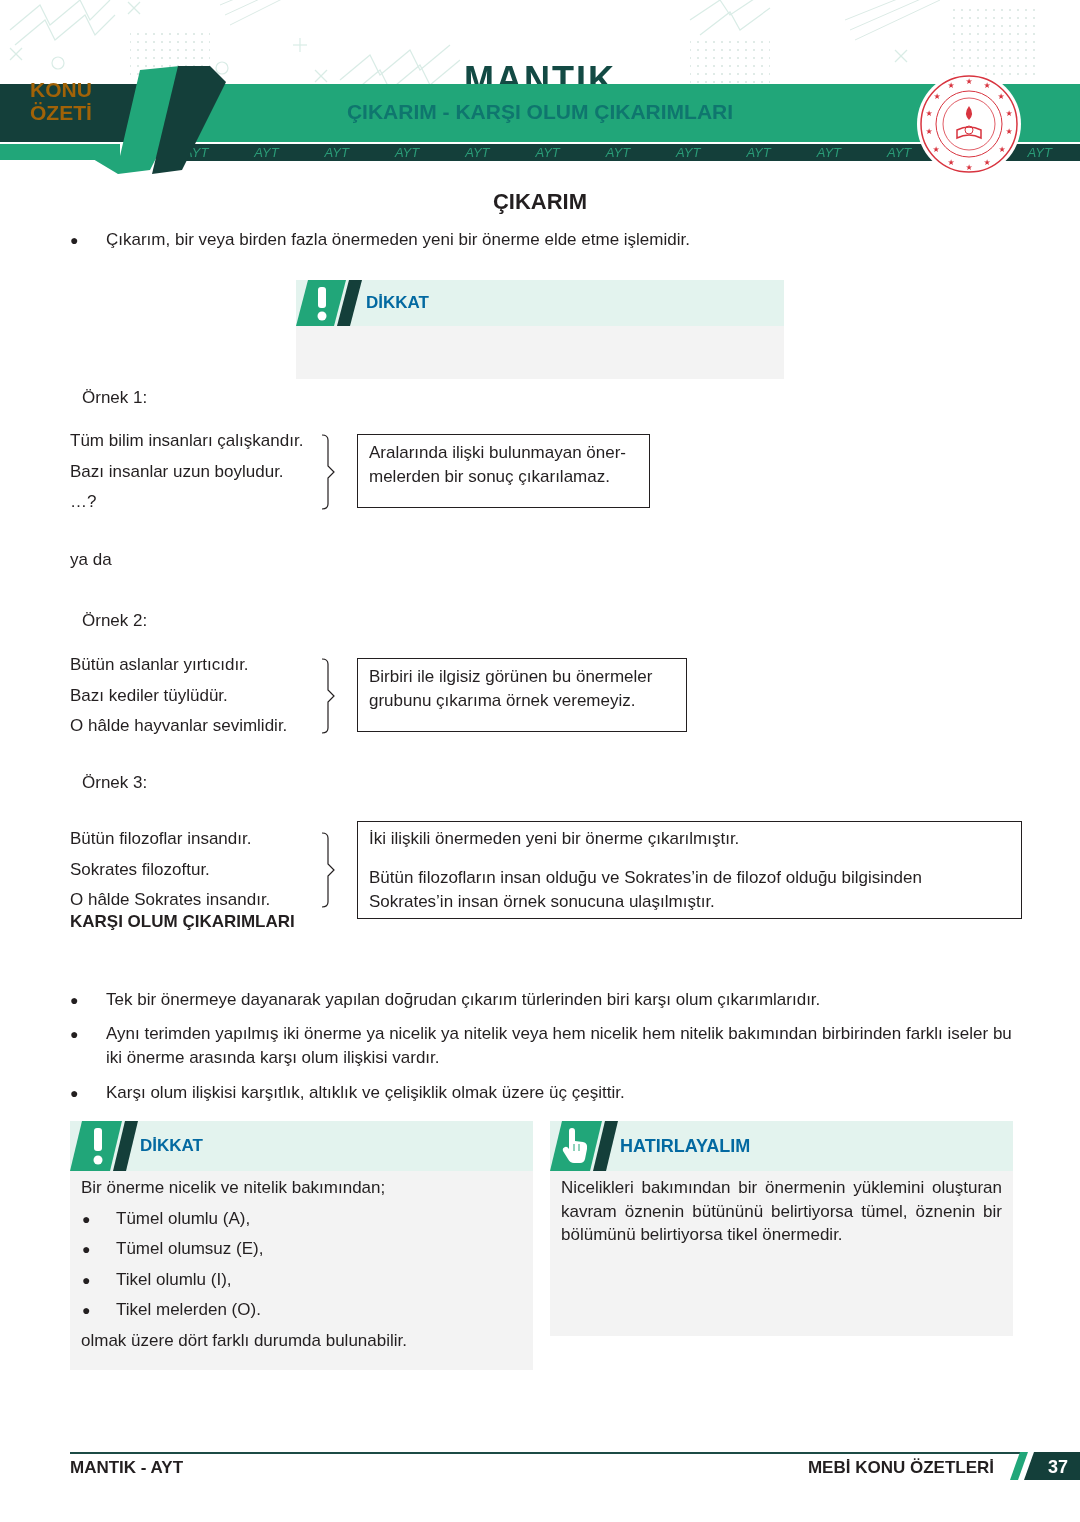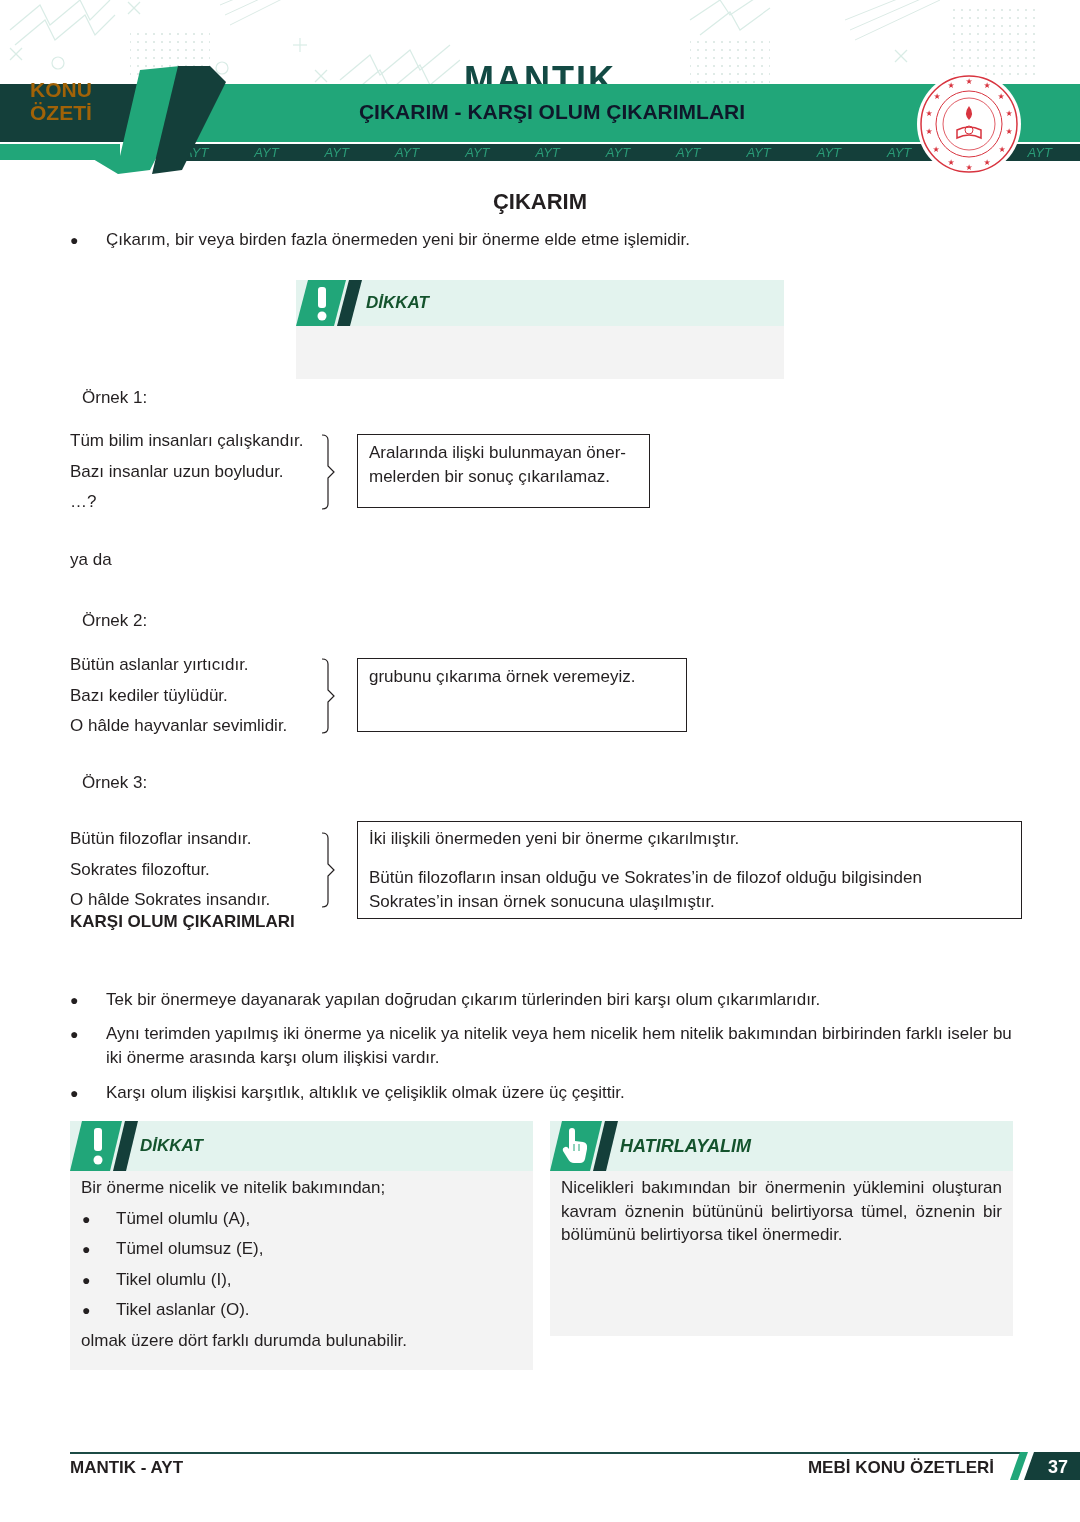--- a/index.html
+++ b/index.html
@@ -11,34 +11,34 @@
   .bg-deco { position: absolute; inset: 0; pointer-events: none; }
   .subject-title { position: absolute; left: 0; width: 1080px; top: 26px; text-align: center;
     font-size: 36px; font-weight: 700; letter-spacing: 2px; color: #134a44; margin-top: 33px; }
   .band-green { position: absolute; left: 180px; top: 84px; width: 900px; height: 58px; background: #21a679; }
   .band-dark { position: absolute; left: 170px; top: 144px; width: 910px; height: 17px; background: #143f3a; overflow: hidden; }
   .ayt-row { position: absolute; left: 10px; top: 0; height: 17px; display: flex; gap: 0; }
   .ayt { width: 70.3px; font-size: 13px; font-style: italic; color: #2a9b77; line-height: 17px; padding-left: 4px; }
   .konu-block { position: absolute; left: 0; top: 84px; width: 140px; height: 58px; background: #143f3a; }
   .konu-stripe { position: absolute; left: 0; top: 144px; width: 120px; height: 16px; background: #21a679; }
   .konu-text { position: absolute; left: 30px; top: 78px; color: #a16207; font-size: 21px; font-weight: 700; line-height: 23px; }
-  .section-title { position: absolute; left: 212px; width: 680px; top: 100px; text-align: center; color: #0f172a;
+  .section-title { position: absolute; left: 200px; width: 680px; top: 100px; text-align: center; color: #0f766e;
     font-size: 21px; font-weight: 700; }
   .slash-svg { position: absolute; left: 0; top: 60px; }
   .seal { position: absolute; left: 917px; top: 72px; width: 104px; height: 104px; border-radius: 50%; background: #fff; }
 
   
   .main-heading { position: absolute; left: 0; width: 1080px; top: 189px; text-align: center; font-size: 22px; font-weight: 700; }
   .bullet { position: absolute; left: 70px; font-size: 17px; line-height: 24px; display: flex; }
   .bullet .dot { width: 36px; flex: none; font-size: 14px; }
   .bullet .txt { flex: 1; }
 
   .callout { position: absolute; background: #f3f3f3; }
   .callout .head { position: relative; height: 46px; background: #e3f3ee; }
-  .callout .head .label { position: absolute; left: 70px; top: 13px; font-size: 17px; font-weight: 700; color: #14532d; font-style: italic; }
+  .callout .head .label { position: absolute; left: 70px; top: 13px; font-size: 17px; font-weight: 700; color: #0369a1; }
   .callout .head .badge { position: absolute; left: 0; top: 0; }
   .callout .body { padding: 4px 11px 8px 11px; font-size: 17px; line-height: 23.5px; }
 
   .ornek-label { position: absolute; left: 82px; font-size: 17px; font-weight: 400; }
   .premise { position: absolute; left: 70px; font-size: 17px; line-height: 30.5px; }
   .brace { position: absolute; }
   .note-box { position: absolute; border: 1px solid #231f20; background: #fff; font-size: 17px; line-height: 24px; padding: 6px 11px; }
   .plain { position: absolute; left: 70px; font-size: 17px; }
 
   .sub-heading { position: absolute; left: 70px; top: 912px; font-size: 17px; font-weight: 700; }
@@ -200,20 +200,21 @@
 <div class="ornek-label" style="top:611px;">Örnek 2:</div>
 <div class="premise" style="top:650px;">
   <div>Bütün aslanlar yırtıcıdır.</div>
   <div>Bazı kediler tüylüdür.</div>
   <div>O hâlde hayvanlar sevimlidir.</div>
 </div>
 <svg class="brace" style="left:320px; top:658px;" width="20" height="76">
   <path d="M2 1 Q8 1 8 6 L8 32 L14 38 L8 44 L8 70 Q8 75 2 75" fill="none" stroke="#231f20" stroke-width="1.2"></path>
 </svg>
 <div class="note-box" style="left:357px; top:658px; width:330px; height:74px;">
+  <div>Birbiri ile ilgisiz görünen bu önermeler</div>
   <div>grubunu çıkarıma örnek veremeyiz.</div>
 </div>
 
 <div class="ornek-label" style="top:773px;">Örnek 3:</div>
 <div class="premise" style="top:824px;">
   <div>Bütün filozoflar insandır.</div>
   <div>Sokrates filozoftur.</div>
   <div>O hâlde Sokrates insandır.</div>
 </div>
 <svg class="brace" style="left:320px; top:832px;" width="20" height="76">
@@ -258,21 +259,21 @@
     <div class="list-item">
         <span class="dot">●</span>
         <span>Tümel olumsuz (E),</span>
       </div>
     <div class="list-item">
         <span class="dot">●</span>
         <span>Tikel olumlu (I),</span>
       </div>
     <div class="list-item">
         <span class="dot">●</span>
-        <span>Tikel aslanlar (O).</span>
+        <span>Tikel melerden (O).</span>
       </div>
     <div>olmak üzere dört farklı durumda bulunabilir.</div>
   </div>
 </div>
 
 <div class="callout" style="left:550px; top:1121px; width:463px; height:215px;">
   <div class="head" style="height:50px;">
     <svg class="badge" width="70" height="50">
       <polygon points="12,0 52,0 40,50 0,50" fill="#21a679"></polygon>
       <polygon points="55,0 68,0 56,50 43,50" fill="#143f3a"></polygon>

